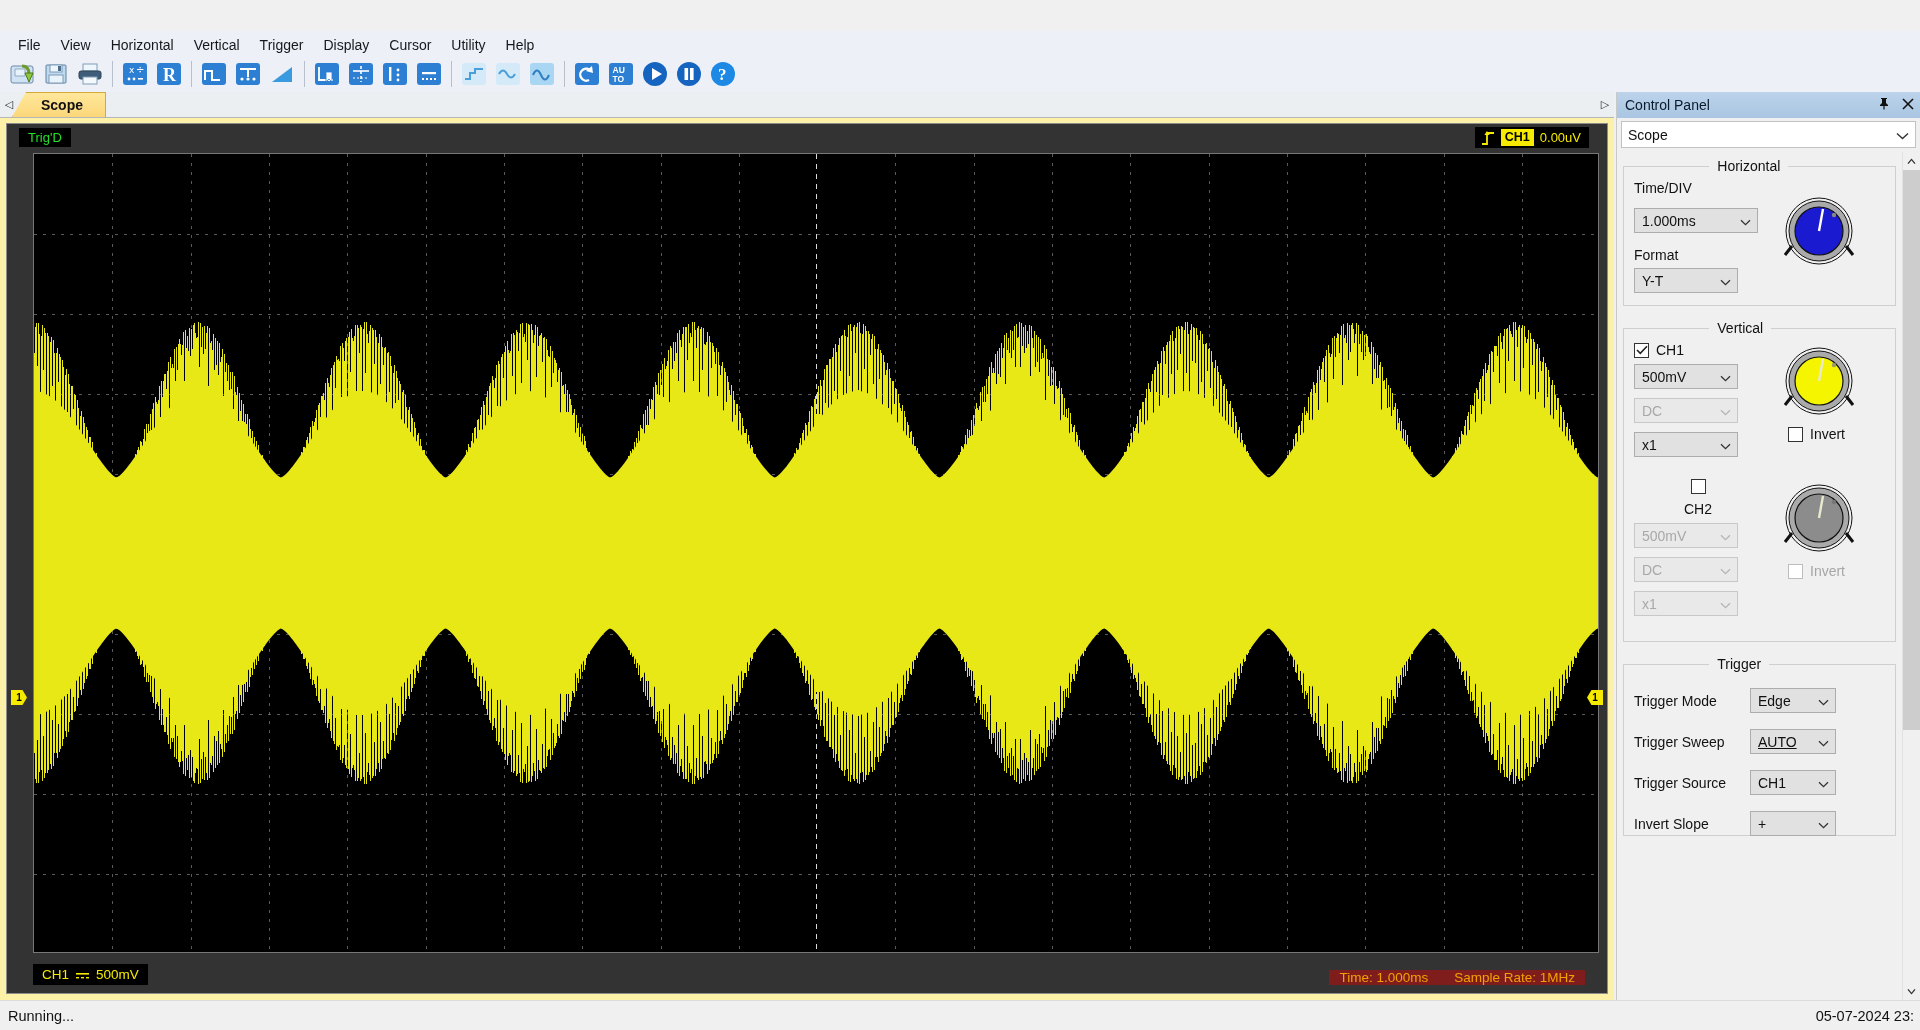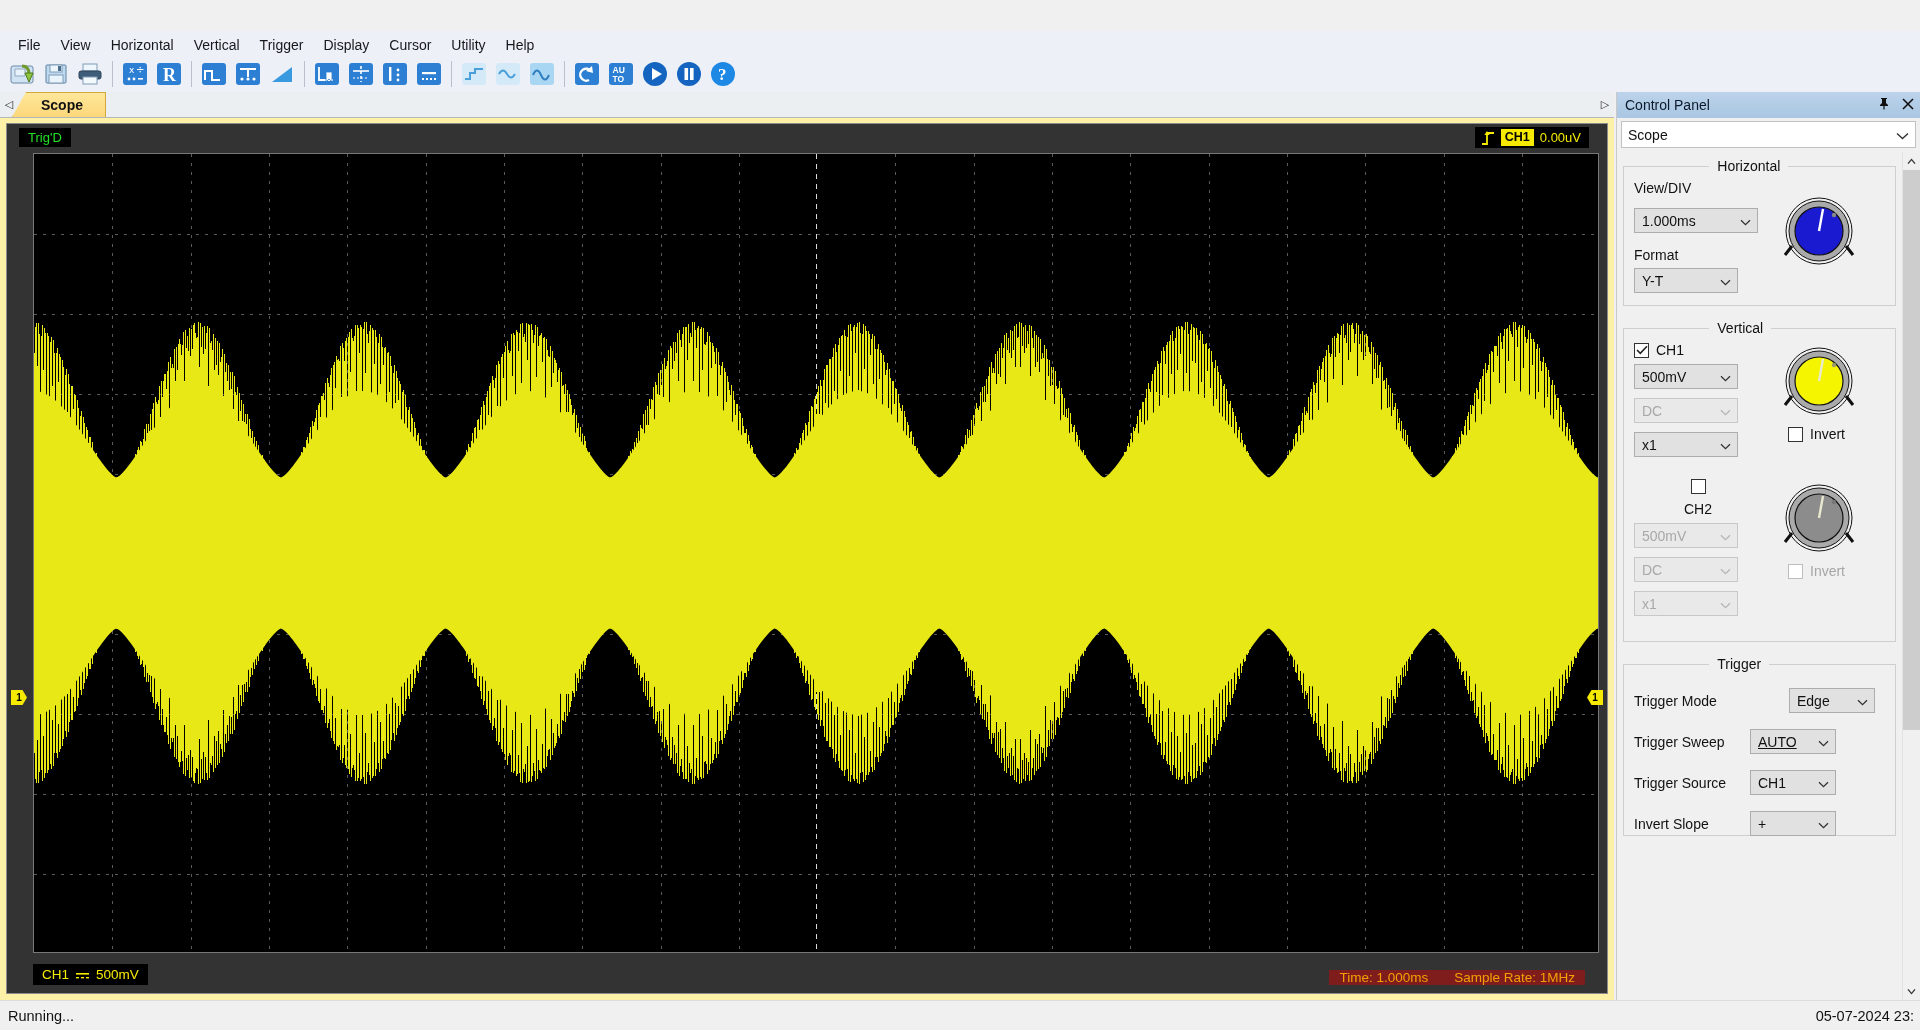--- a/index.html
+++ b/index.html
@@ -545,21 +545,21 @@
       </span>
     </div>
 
     <div id="cp-body">
       <div id="cp-scrollpane">
 
         <fieldset class="grp" style="height:148px;">
           <legend>Horizontal</legend>
           <div class="row" style="align-items:flex-start;">
             <div style="width:128px;">
-              <div class="lbl">View/DIV</div>
+              <div class="lbl">Time/DIV</div>
               <div class="fakeselect" style="width:124px;margin-top:12px;">
                 <span>1.000ms</span>
                 <span class="chev">
                   <svg width="11" height="7" viewBox="0 0 11 7">
                       <polyline points="1,1.3 5.5,5.6 10,1.3" fill="none" stroke="#333" stroke-width="1.3"></polyline>
                     </svg>
                 </span>
               </div>
               <div class="lbl" style="margin-top:14px;">Format</div>
               <div class="fakeselect" style="width:104px;margin-top:5px;">
@@ -686,21 +686,21 @@
                 <span class="chk dim"></span>
                 <span class="lbl dim">Invert</span>
               </div>
             </div>
           </div>
         </fieldset>
 
         <fieldset class="grp" style="height:180px;padding-top:10px;">
           <legend>Trigger</legend>
 
-          <div class="row" style="margin-top:6px;gap:39px;">
+          <div class="row" style="margin-top:6px;">
             <span class="lbl" style="width:116px;">Trigger Mode</span>
             <span class="fakeselect" style="width:86px;">
               <span>Edge</span>
               <span class="chev">
                 <svg width="11" height="7" viewBox="0 0 11 7">
                     <polyline points="1,1.3 5.5,5.6 10,1.3" fill="none" stroke="#333" stroke-width="1.3"></polyline>
                   </svg>
               </span>
             </span>
           </div>

